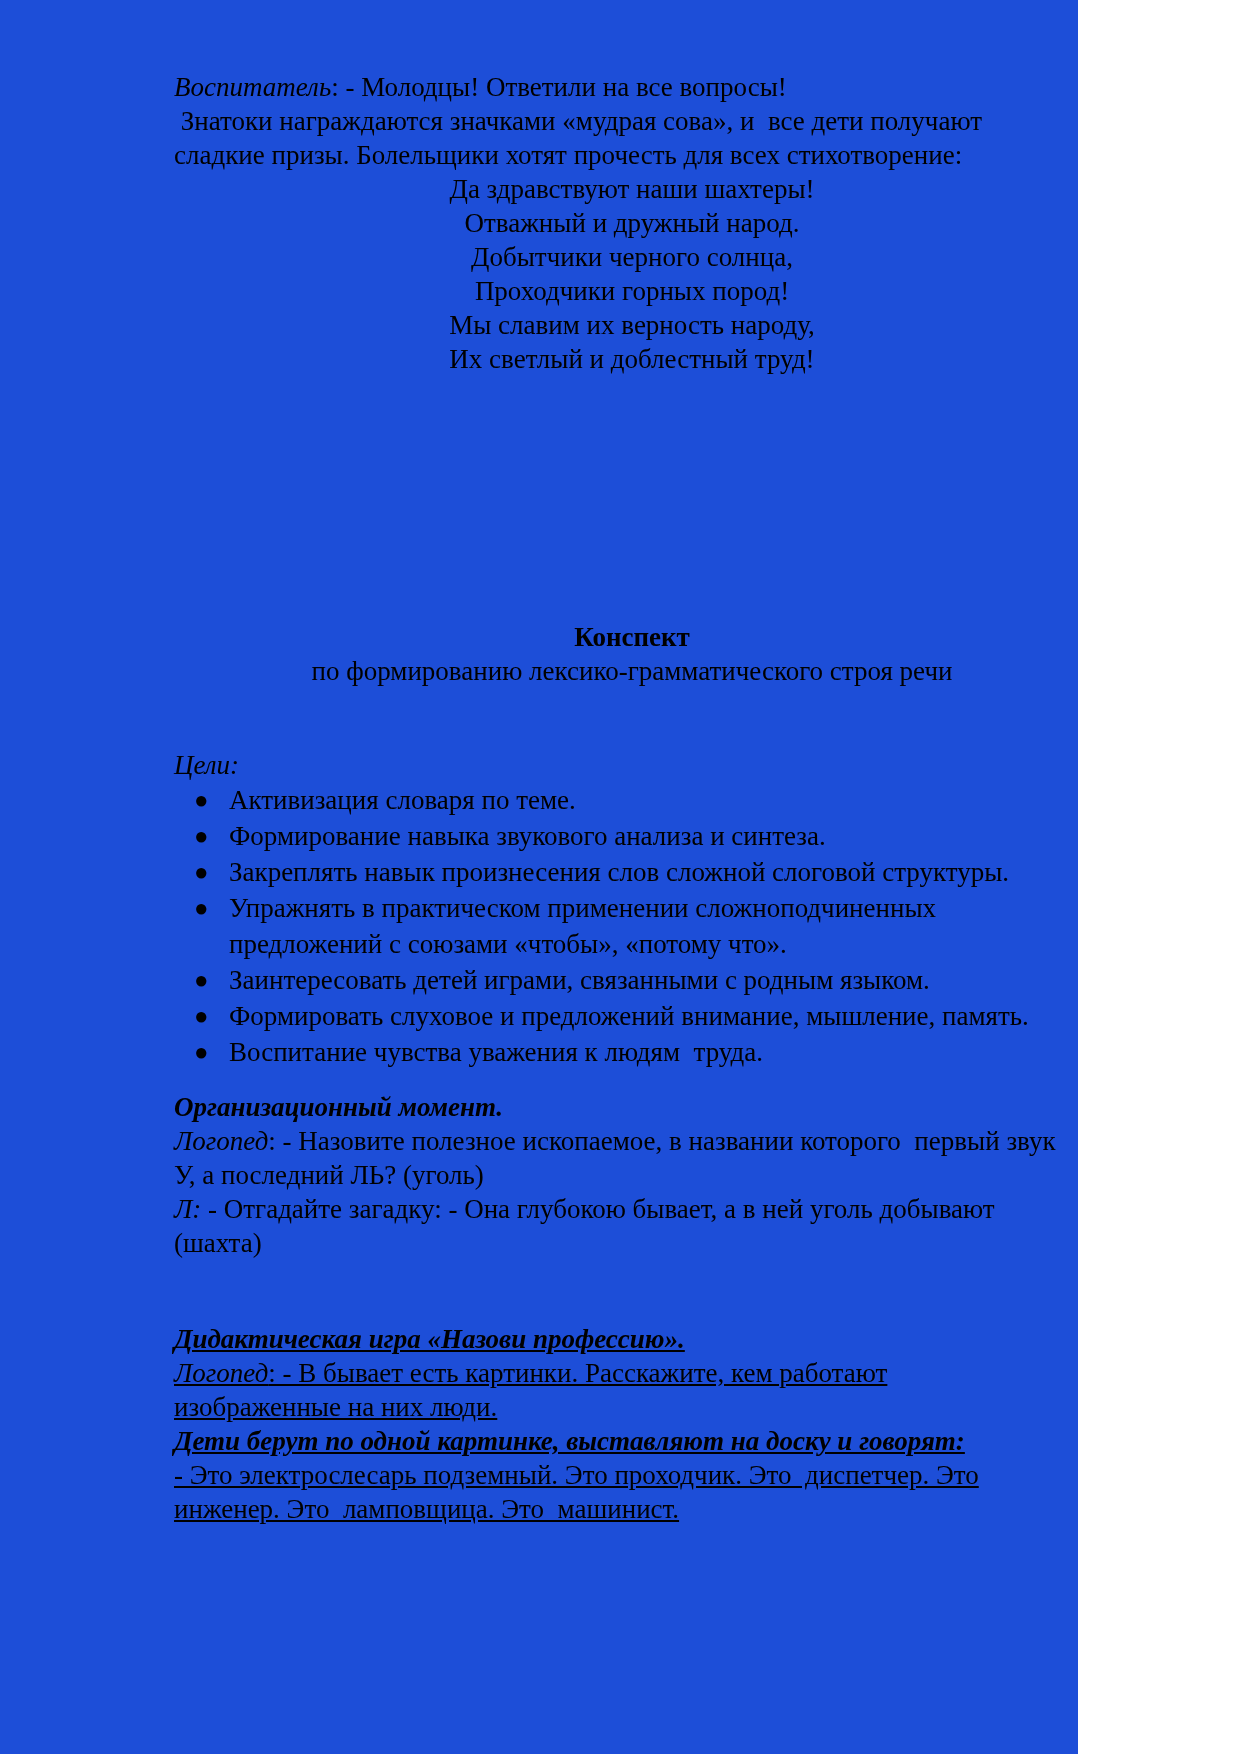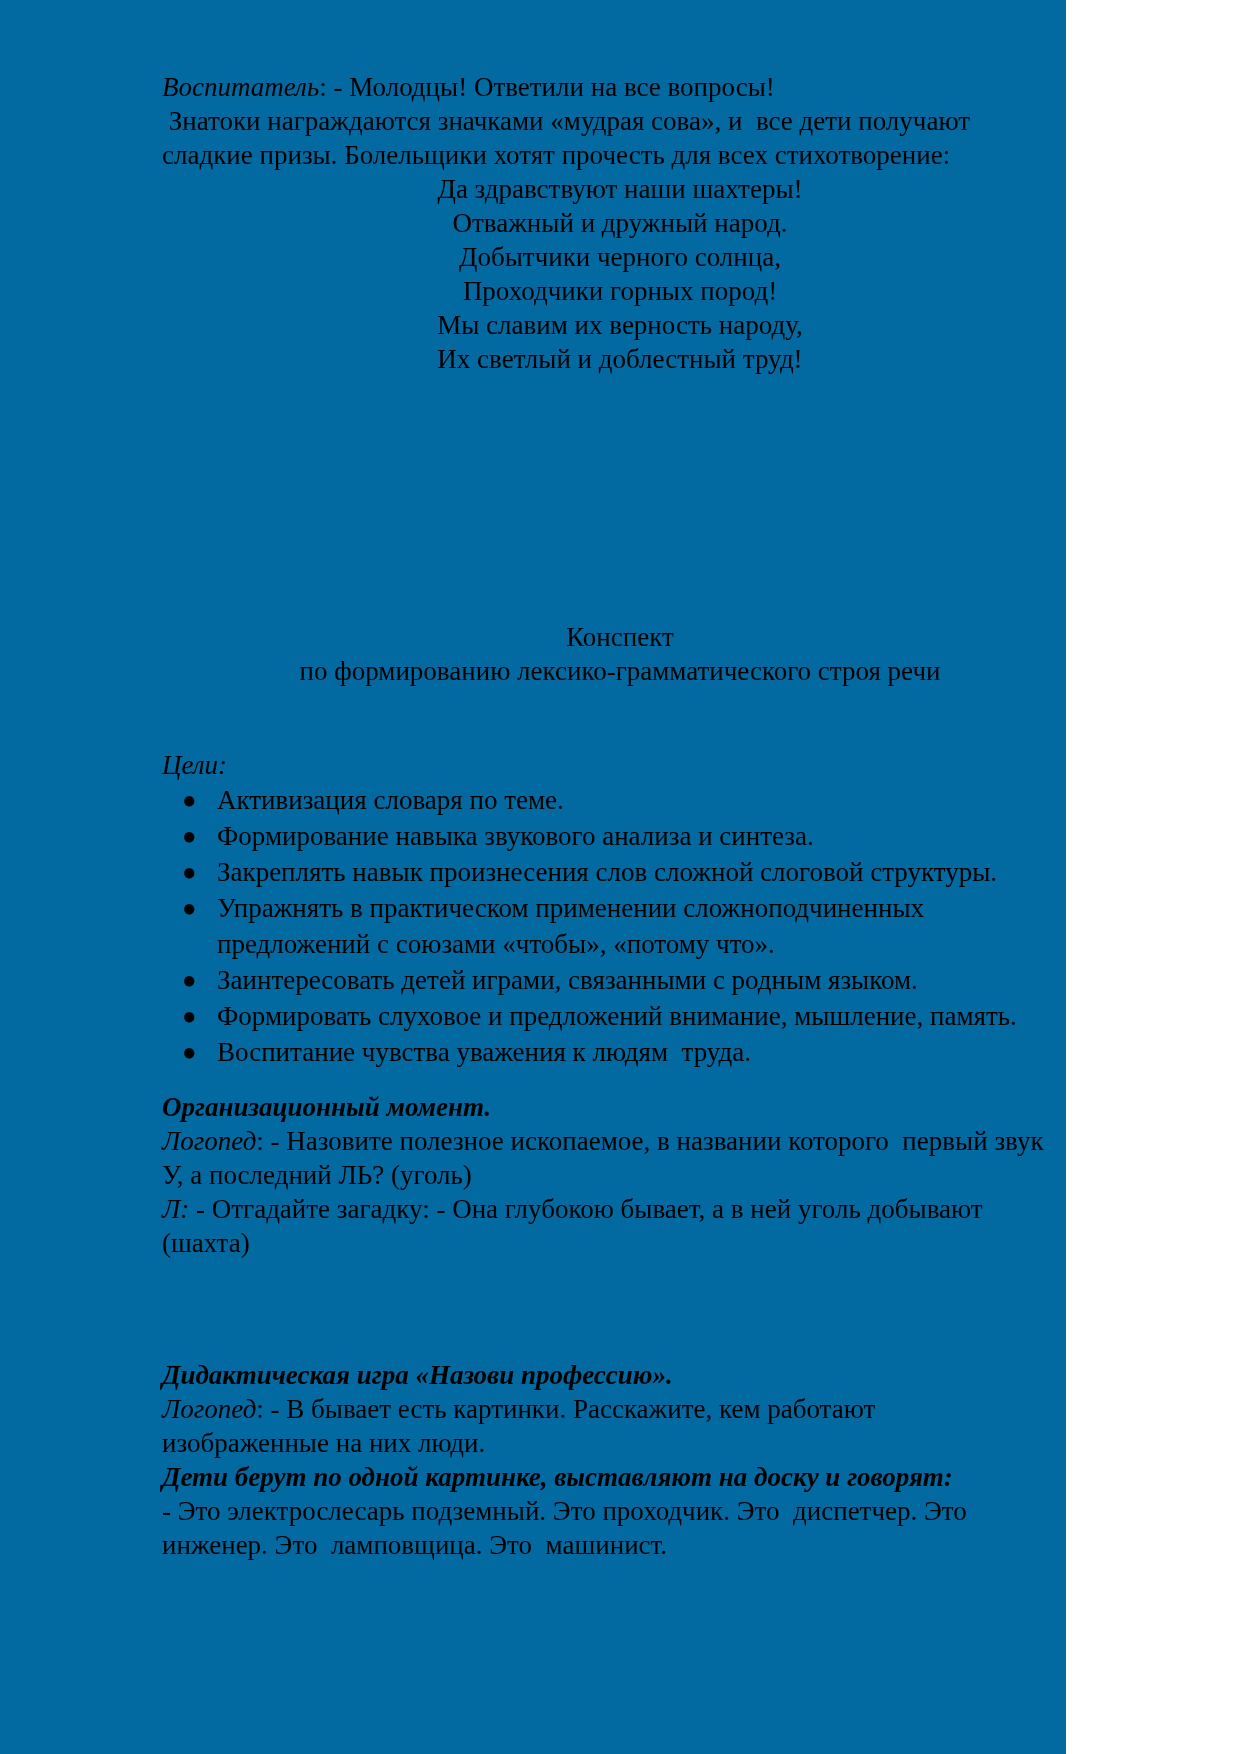--- a/index.html
+++ b/index.html
@@ -4,39 +4,40 @@
 <style>
   html, body {
     margin: 0;
     padding: 0;
     background: #ffffff;
   }
   .page {
     position: relative;
     width: 1066px;
     height: 1754px;
-    background: #0369a1;
+    background: #1d4ed8;
     color: #000000;
     font-family: "Liberation Serif", "DejaVu Serif", serif;
     font-size: 27px;
     overflow: hidden;
+    padding-left: 12px;
   }
   .content {
     box-sizing: border-box;
     width: 916px;
     margin-left: 162px;
     padding-top: 70px;
   }
   .line {
     white-space: pre;          
     line-height: 34px;
     min-height: 34px;
   }
   .centered { text-align: center; }
-  .bold { font-weight: normal; text-align: center; }
+  .bold { font-weight: bold; text-align: center; }
   .italic { font-style: italic; }
   .bold-italic { font-weight: bold; font-style: italic; }
 
   .title-block { margin-top: 244px; }
   .goals-label { margin-top: 60px; font-style: italic; }
 
   .goals-list { margin-top: 0; }
   .goal-item {
     display: flex;
     align-items: flex-start;
@@ -44,21 +45,21 @@
   .goal-bullet {
     flex: 0 0 auto;
     width: 35px;
     padding-left: 20px;
     line-height: 36px;
     font-size: 24px;
   }
   .goal-text .line { line-height: 36px; min-height: 36px; }
 
   .org-section { margin-top: 20px; }
-  .game-section { margin-top: 98px; }
+  .game-section { margin-top: 62px; text-decoration: underline; }
 </style>
 </head>
 <body>
 
 <div class="page">
   <div class="content">
 
     <div>
       <div class="line"><span class="italic">Воспитатель</span><span>: - Молодцы! Ответили на все вопросы!</span></div>
       <div class="line"> Знатоки награждаются значками «мудрая сова», и  все дети получают</div>

